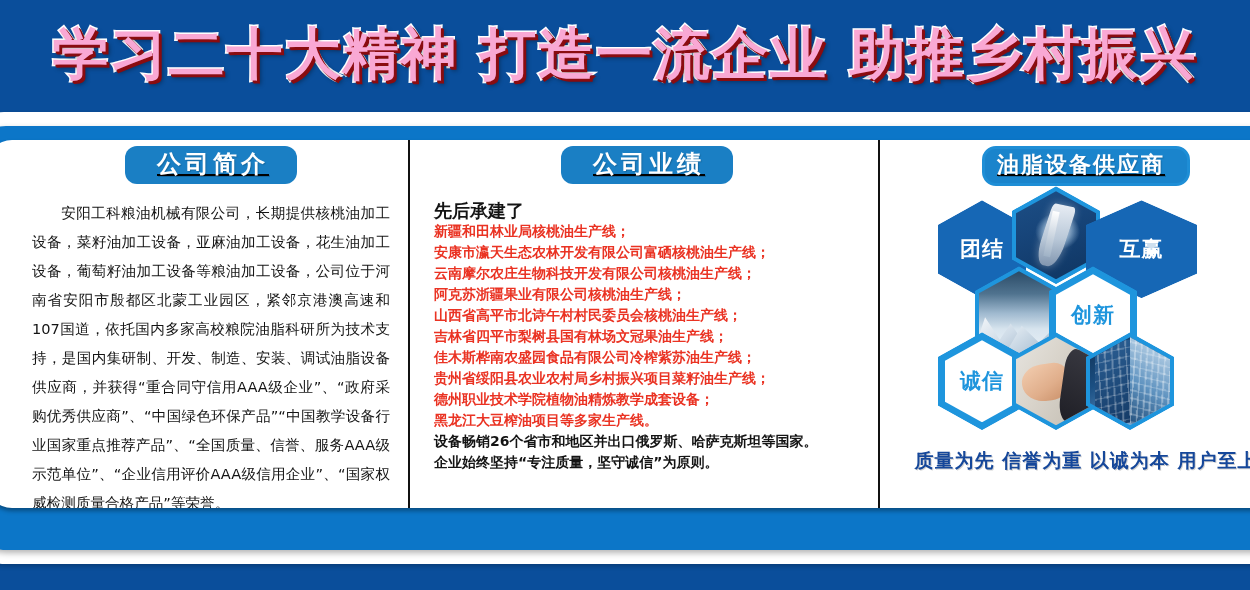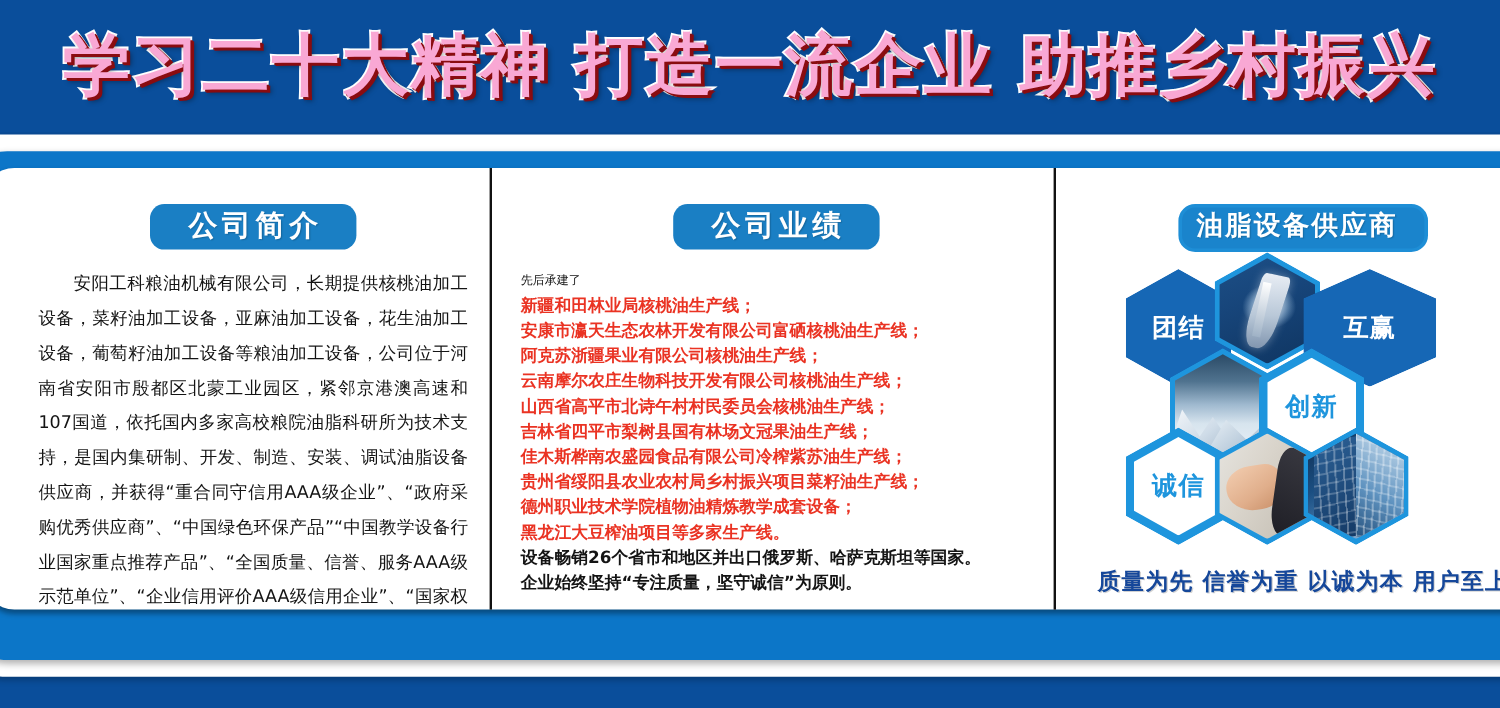--- a/index.html
+++ b/index.html
@@ -74,21 +74,21 @@
   .panel.mid {width:468px;padding:0 18px 0 24px;}
   .panel.right{flex:1;padding:0 10px 0 16px;}
 
   .vdiv{
     width:2px;height:100%;
     background:#111;
     flex:0 0 2px;
   }
 
   
-  .badge-row{display:flex;justify-content:center;margin-top:30px;}
+  .badge-row{display:flex;justify-content:center;margin-top:6px;text-decoration:underline;}
   .badge{
     display:inline-block;
     background:#1a7fc4;
     color:#ffffff;
     font-family:"DejaVu Sans","Liberation Sans",sans-serif;
     font-weight:bold;
     font-size:24px;
     letter-spacing:4px;
     padding:5px 28px 7px 32px;
     border-radius:12px;
@@ -114,21 +114,21 @@
     text-align:justify;
     text-justify:inter-ideograph;
     text-indent:2em;
     font-weight:500;
   }
 
   
   .perf-lead{
     margin-top:16px;
     font-family:"DejaVu Sans","Liberation Sans",sans-serif;
-    font-size:10px;font-weight:normal;color:#141414;
+    font-size:18px;font-weight:bold;color:#141414;
     line-height:21px;
   }
   .perf-list{list-style:none;margin:0;padding:0;}
   .perf-list li{
     font-family:"DejaVu Sans","Liberation Sans",sans-serif;
     font-size:14px;font-weight:bold;
     color:#ea3323;
     line-height:21px;
     white-space:nowrap;
   }
@@ -297,22 +297,22 @@
     <div class="vdiv"></div>
 
     <div class="panel mid">
       <div class="badge-row">
         <span class="badge">公司业绩</span>
       </div>
       <div class="perf-lead">先后承建了</div>
       <ul class="perf-list" id="perf-list">
           <li>新疆和田林业局核桃油生产线；</li>
           <li>安康市瀛天生态农林开发有限公司富硒核桃油生产线；</li>
+          <li>云南摩尔农庄生物科技开发有限公司核桃油生产线；</li>
           <li>阿克苏浙疆果业有限公司核桃油生产线；</li>
-          <li>云南摩尔农庄生物科技开发有限公司核桃油生产线；</li>
           <li>山西省高平市北诗午村村民委员会核桃油生产线；</li>
           <li>吉林省四平市梨树县国有林场文冠果油生产线；</li>
           <li>佳木斯桦南农盛园食品有限公司冷榨紫苏油生产线；</li>
           <li>贵州省绥阳县农业农村局乡村振兴项目菜籽油生产线；</li>
           <li>德州职业技术学院植物油精炼教学成套设备；</li>
           <li>黑龙江大豆榨油项目等多家生产线。</li>
         </ul>
       <div id="perf-foot">
           <div class="perf-foot">设备畅销26个省市和地区并出口俄罗斯、哈萨克斯坦等国家。</div>
           <div class="perf-foot">企业始终坚持“专注质量，坚守诚信”为原则。</div>

